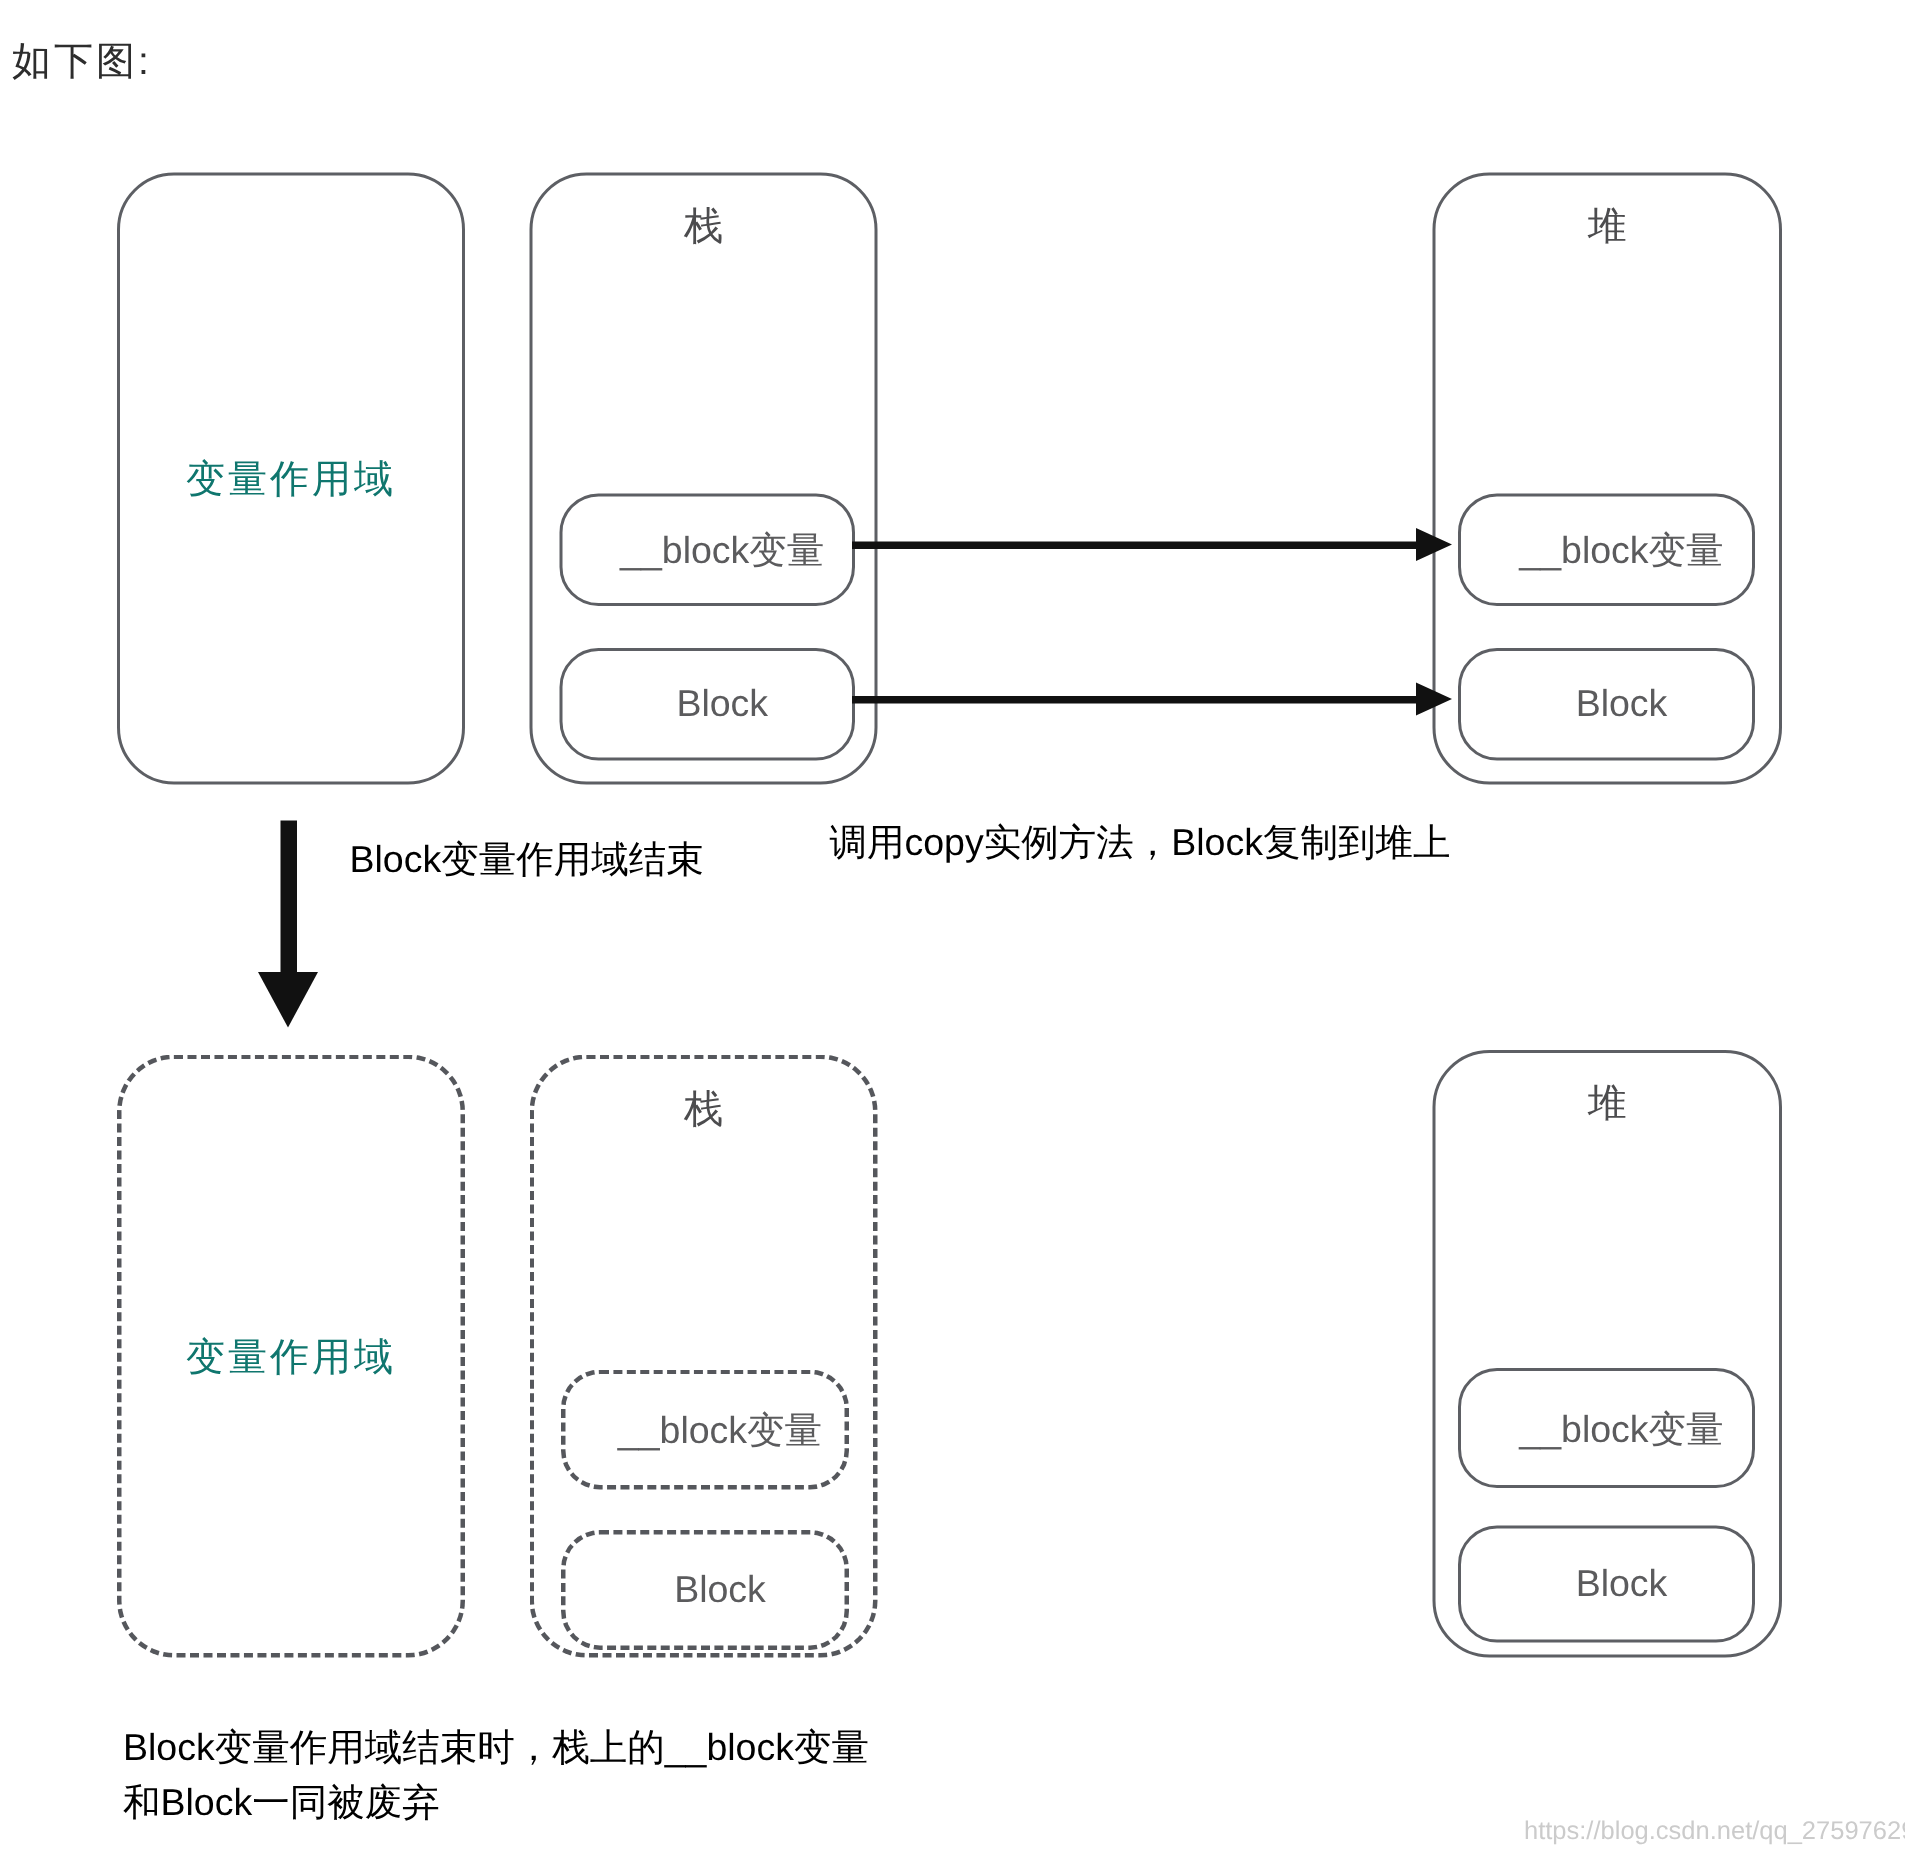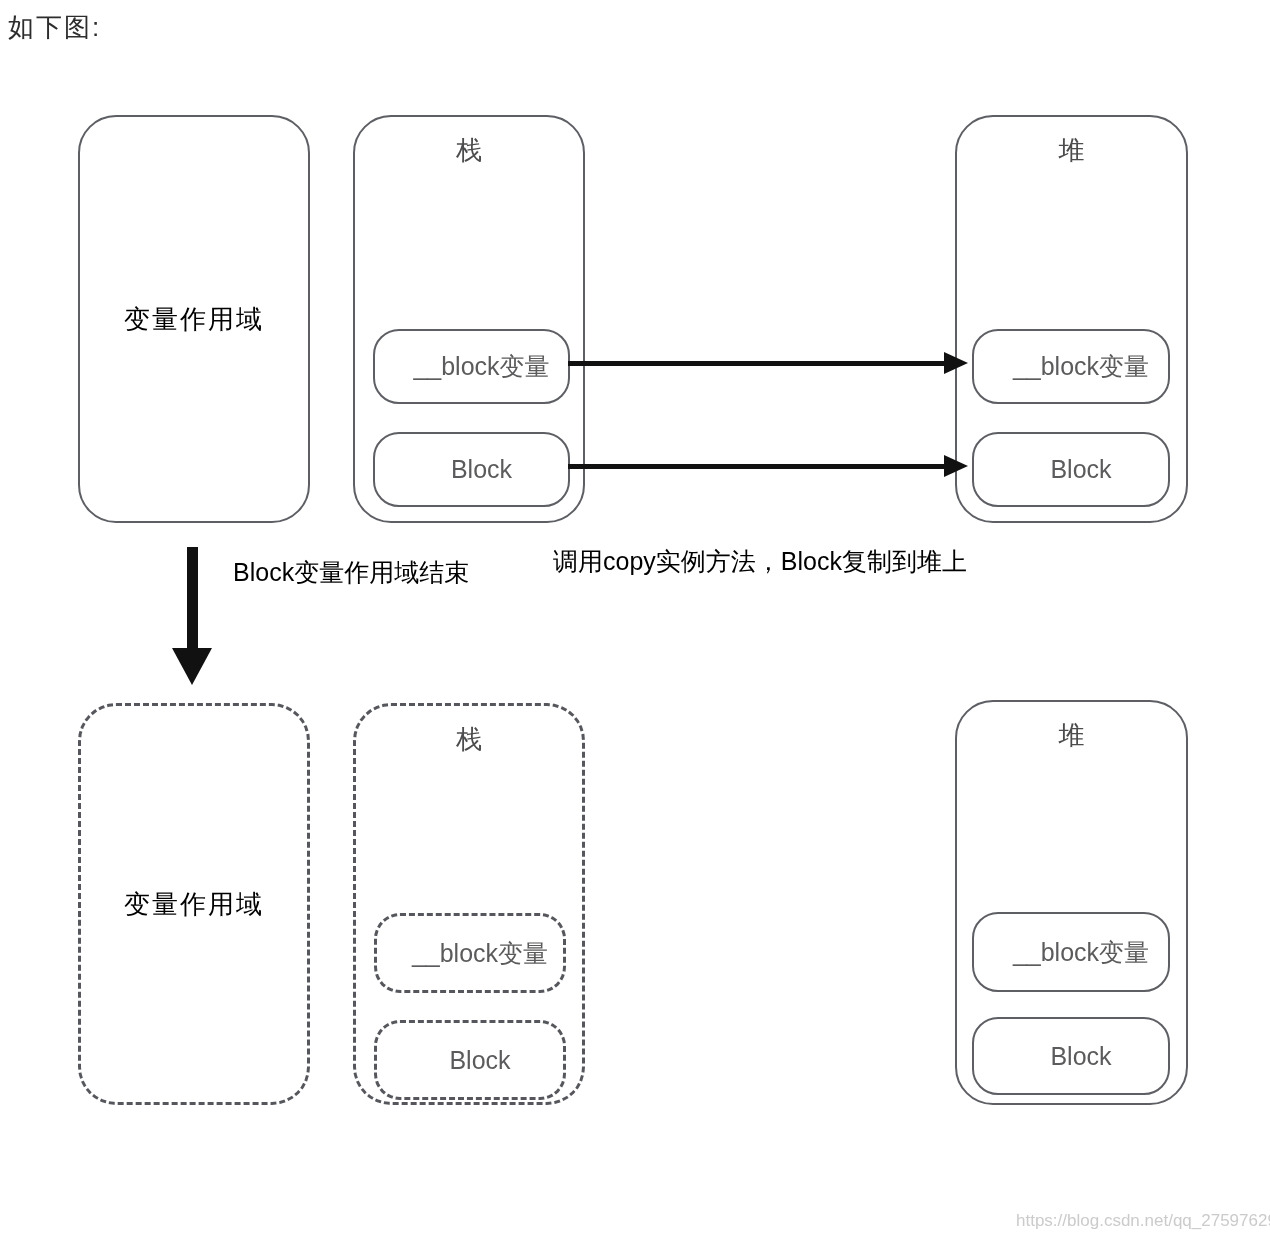--- a/index.html
+++ b/index.html
@@ -6,21 +6,21 @@
   .canvas {
     position: relative;
     width: 1270px;
     height: 1238px;
     background: #ffffff;
     font-family: "Liberation Sans", "DejaVu Sans", sans-serif;
     overflow: hidden;
   }
   .intro {
     position: absolute;
-    left: 8px; top: 10px;
+    left: 8px; top: 23px;
     font-size: 26px;
     color: #2d2d2d;
     letter-spacing: 2px;
   }
   
   .panel {
     position: absolute;
     border: 2px solid #5d5f64;
     border-radius: 38px;
     background: #ffffff;
@@ -40,21 +40,21 @@
   .scope-label-wrap {
     position: absolute;
     left: 0; top: 0;
     width: 100%; height: 100%;
     display: flex;
     align-items: center;
     justify-content: center;
   }
   .scope-label-wrap span {
     font-size: 26px;
-    color: #000000;
+    color: #0f766e;
     letter-spacing: 2px;
   }
   
   .cell {
     position: absolute;
     border: 2px solid #5d5f64;
     border-radius: 26px;
     background: #ffffff;
     box-sizing: border-box;
     display: flex;
@@ -159,17 +159,21 @@
     <div class="cell dashed" style="left:18px; top:207px; width:192px; height:80px;">__block变量</div>
     <div class="cell dashed" style="left:18px; top:314px; width:192px; height:80px;">Block</div>
   </div>
 
   <div class="panel" style="left:955px; top:700px; width:233px; height:405px;">
     <div class="panel-title">堆</div>
     <div class="cell" style="left:15px; top:210px; width:198px; height:80px;">__block变量</div>
     <div class="cell" style="left:15px; top:315px; width:198px; height:78px;">Block</div>
   </div>
 
+  <div class="caption" style="left:82px; top:1147px;">
+    <span class="line">Block变量作用域结束时，栈上的__block变量</span>
+    <span class="line">和Block一同被废弃</span>
+  </div>
 
 
   <div class="watermark" style="left:1016px; top:1211px;">https://blog.csdn.net/qq_27597629</div>
 
 </div>
 
 </body></html>

